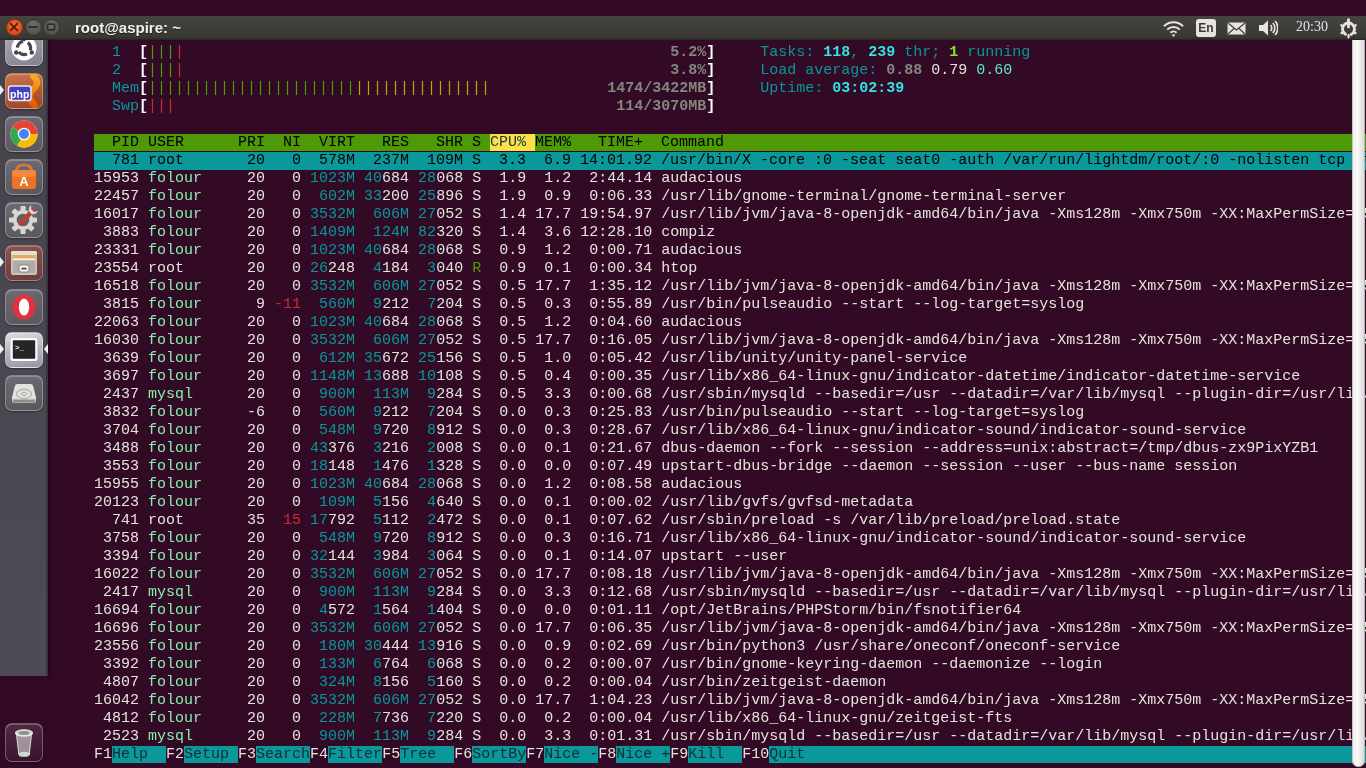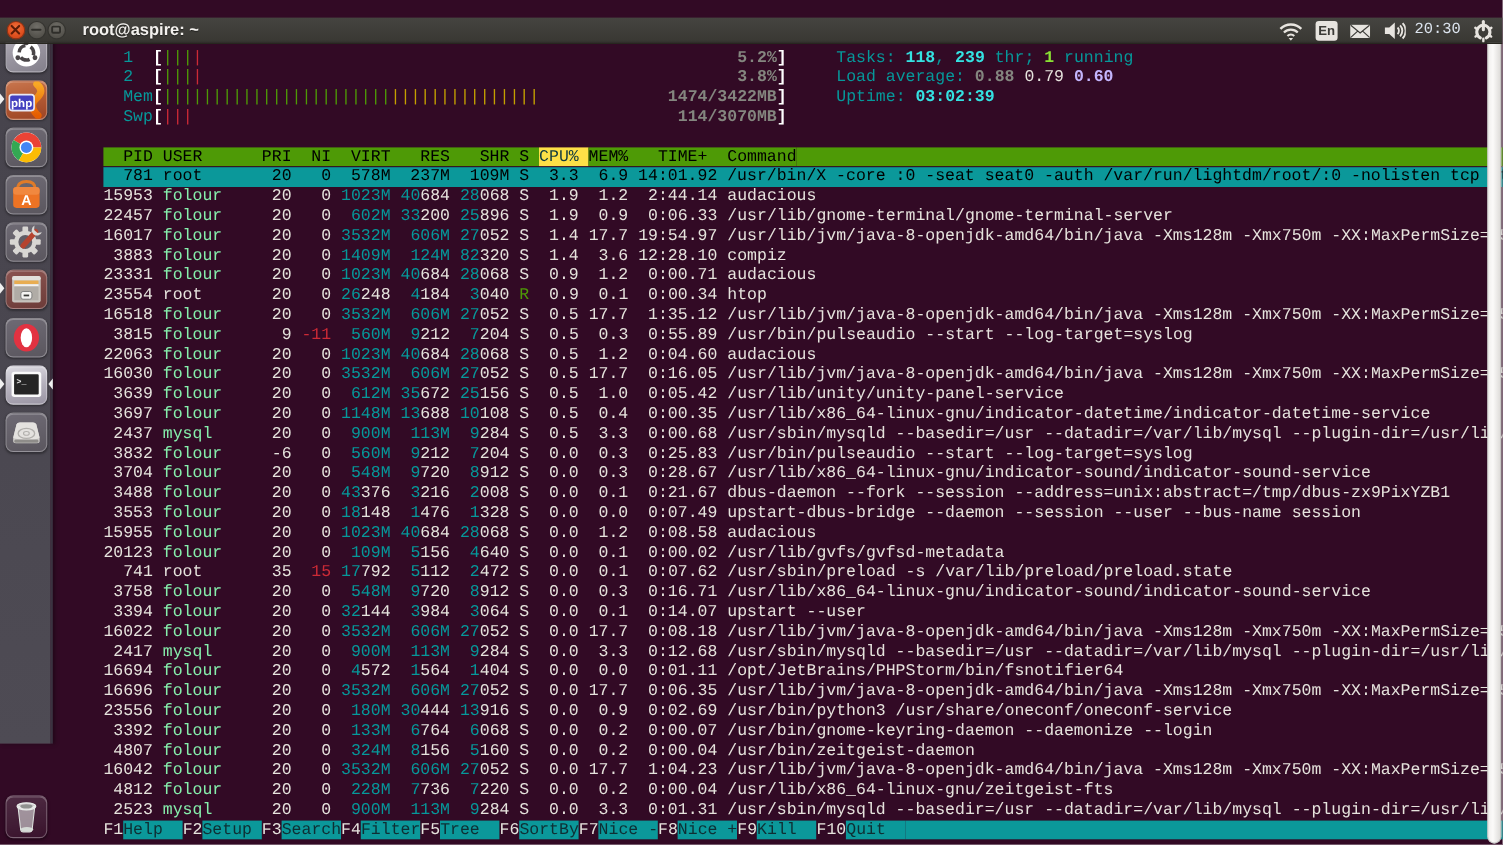--- a/index.html
+++ b/index.html
@@ -12,21 +12,21 @@
 #title { position:absolute; left:75px; top:3px; font-family:"Liberation Sans",sans-serif;
   font-size:15px; font-weight:bold; color:#f3f1ee; text-shadow:0 1px 1px rgba(0,0,0,0.5); }
 .wb { position:absolute; top:3px; width:17px; height:17px; border-radius:50%;
   background:radial-gradient(circle at 50% 30%,#716f69,#56544e 65%,#4a4943);
   border:1px solid #34332f; }
 .wb svg { position:absolute; left:-1px; top:-1px; }
 .pic { position:absolute; }
 .enbox { position:absolute; right:150px; top:3px; width:20px; height:18px; border-radius:3px;
   background:#e7e4df; color:#3c3b37; font-family:"Liberation Sans",sans-serif;
   font-size:12px; font-weight:bold; text-align:center; line-height:18px; }
-.clock { position:absolute; right:38px; top:3px; font-family:Liberation Mono, monospace;
+.clock { position:absolute; right:38px; top:3px; font-family:Liberation Serif, serif;
   font-size:14px; color:#dce4ee; }
 
 #launcher { position:absolute; left:0; top:24px; width:48px; height:652px;
   background:linear-gradient(180deg,#46434c,#4b4851 60%,#4e4b54);
   border-right:2px solid #3a3340; z-index:20; box-shadow:2px 0 3px rgba(20,5,16,0.5); }
 .tile { position:absolute; border-radius:7px; border:1px solid rgba(255,255,255,0.28);
   box-shadow:0 1px 2px rgba(0,0,0,0.35), inset 0 1px 0 rgba(255,255,255,0.25);
   display:flex; align-items:center; justify-content:center; }
 .larr { position:absolute; left:0; width:0; height:0; border-left:4px solid #f0f0f0;
   border-top:5px solid transparent; border-bottom:5px solid transparent; }
@@ -37,21 +37,21 @@
   font:15px/18px "Liberation Mono",monospace; color:#e6e3dd; white-space:pre; }
 #term div { height:18px;margin-left:44px; }
 .c { color:#06989a; }
 .C { color:#34e2e2; font-weight:bold; }
 .g { color:#4e9a06; }
 .G { color:#8ae234; font-weight:bold; }
 .r { color:#cc2a36; }
 .y { color:#c4a000; }
 .d { color:#86efac; font-weight:normal; }
 .m { color:#84867f; font-weight:bold; }
-.W { color:#c4b5fd; font-weight:bold; }
+.W { color:#5eead4; font-weight:normal; }
 .B { color:#ffffff; font-weight:bold; }
 .h { background:#4e9a06; color:#000000; }
 .hs { background:#fde047; color:#103a40; }
 .sel { background:#0b989a; color:#000000; }
 .fk { background:#0b989a; color:#0e2f34; }
 
 #sbar { position:absolute; left:1352px; top:24px; width:13px; height:743px;
   background:linear-gradient(90deg,#efeeec,#fbfaf9 40%,#d9d7d4); border-radius:7px;
   z-index:25; box-shadow:inset 0 0 0 1px rgba(120,120,120,0.35); }
 </style></head>

